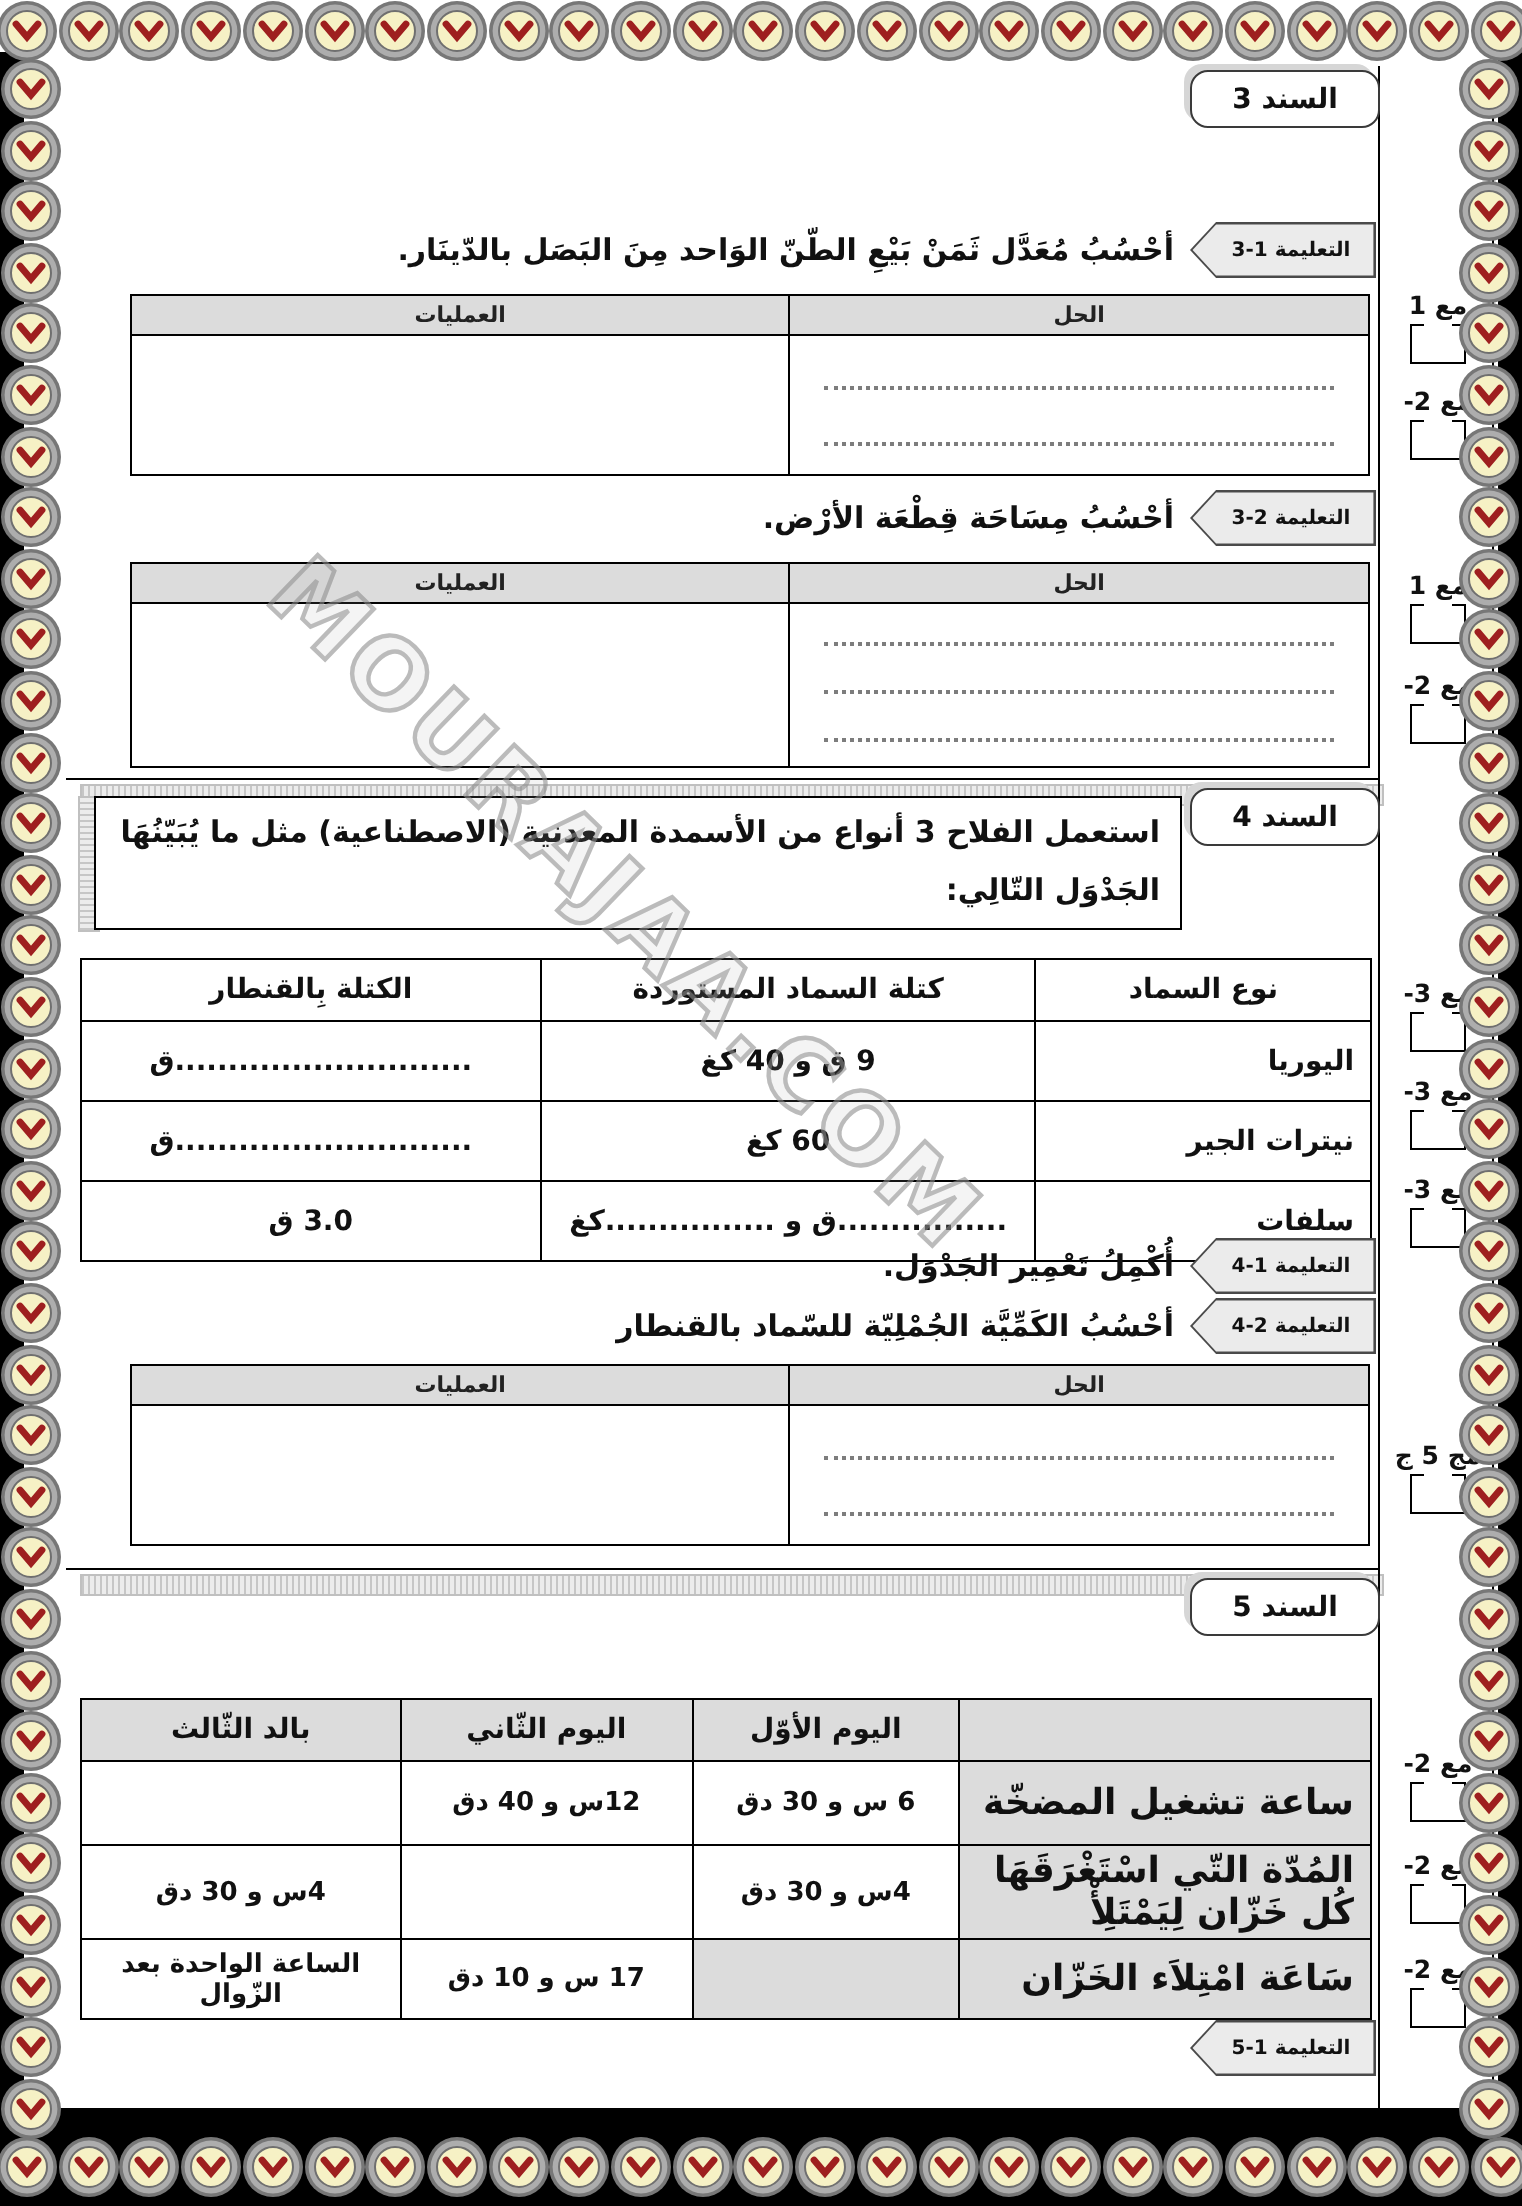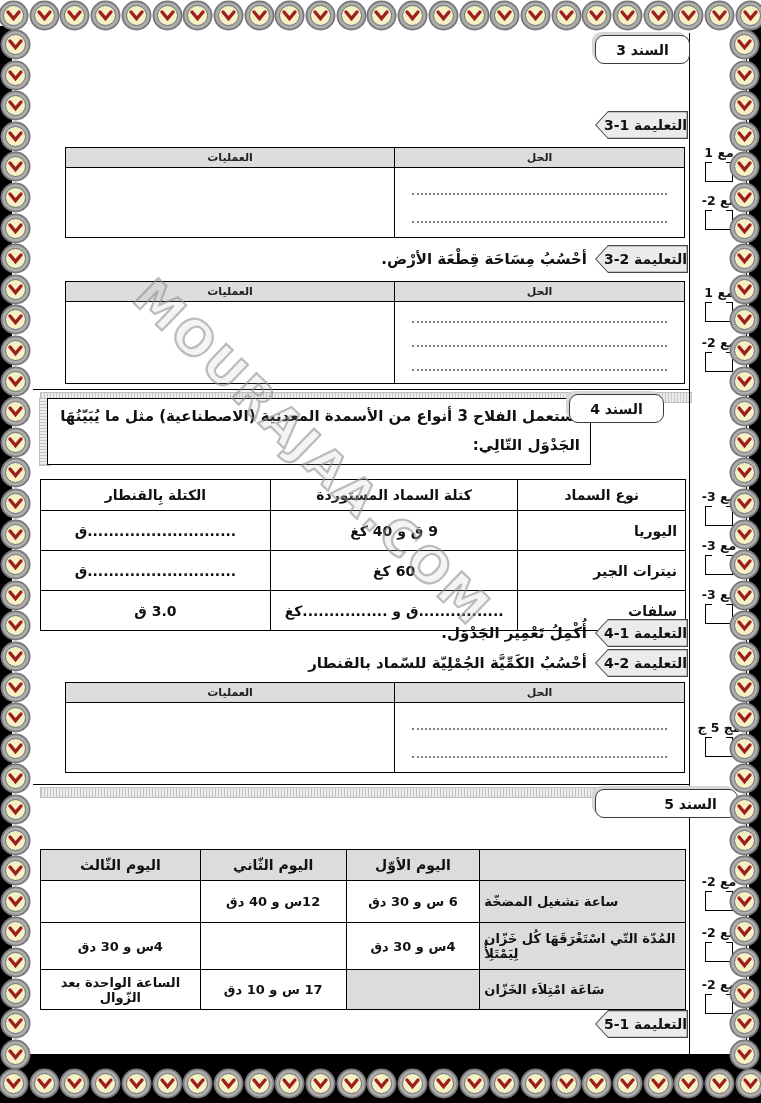--- a/index.html
+++ b/index.html
@@ -32,41 +32,41 @@
        box-shadow:-3px -3px 0 #d6d6d6;}
   
   .inst{position:absolute;left:40px;width:648px;display:flex;direction:rtl;
         align-items:center;gap:8px;z-index:6;}
   .tag{position:relative;flex:0 0 93px;height:28px;}
   .tag .outer{position:absolute;inset:0;background:#4a4a4a;
         clip-path:polygon(0 50%,14% 0,100% 0,100% 100%,14% 100%);}
   .tag .inner{position:absolute;inset:1.3px;background:#ebebeb;
         clip-path:polygon(0 50%,13% 0,100% 0,100% 100%,13% 100%);}
   .tag .tlabel{position:absolute;inset:0;display:flex;align-items:center;justify-content:center;
-        padding-left:8px;font-size:14px;font-weight:700;direction:rtl;color:#111;}
+        padding-left:8px;font-size:10px;font-weight:700;direction:rtl;color:#111;}
   .inst .itext{font-size:15px;font-weight:700;color:#111;}
   
   table{border-collapse:collapse;}
   .soltable{position:absolute;left:65px;width:620px;direction:rtl;z-index:1;background:#fff;}
   .soltable th{background:#dcdcdc;border:1.5px solid #000;font-size:11px;font-weight:700;
         padding:3px;color:#222;}
   .soltable td{border:1.5px solid #000;vertical-align:top;}
   .dotline{width:255px;margin:0 auto;border-bottom:2px dotted #7d7d7d;height:0;}
   
   .ferttable{position:absolute;left:40px;top:479px;width:646px;direction:rtl;z-index:1;background:#fff;}
   .ferttable th{border:1.6px solid #000;font-size:14px;font-weight:700;height:28px;color:#111;background:#fff;}
   .ferttable td{border:1.6px solid #000;font-size:14px;font-weight:700;height:35px;color:#111;
         text-align:center;padding:2px 6px;}
   .ferttable td.rname{text-align:right;padding-right:8px;}
   
   .pumptable{position:absolute;left:40px;top:849px;width:646px;direction:rtl;z-index:1;background:#fff;}
   .pumptable th{border:1.6px solid #000;font-size:14px;font-weight:700;height:28px;color:#111;}
   .pumptable td{border:1.6px solid #000;font-size:13px;font-weight:700;color:#111;
         text-align:center;padding:2px 4px;}
-  .pumptable .rlabel{text-align:left;padding-right:8px;font-size:13px;}
+  .pumptable .rlabel{text-align:right;padding-right:8px;font-size:18px;}
   .shade{background:#dcdcdc;}
   .small{font-size:11px;margin-top:13px;}
   .rh1{height:42px;} .rh2{height:47px;} .rh3{height:40px;}
   
   .note{position:absolute;left:692px;width:54px;text-align:center;z-index:6;}
   .note-label{font-size:12.5px;font-weight:700;direction:rtl;color:#111;white-space:nowrap;}
   .note-box{position:relative;width:26px;height:19px;margin:2px auto 0;
         border:1.2px solid #000;border-top:none;}
   .note-box::before,.note-box::after{content:'';position:absolute;top:0;width:7px;
         border-top:1.2px solid #000;}
@@ -94,20 +94,21 @@
   <div class="wm">MOURAJAA.COM</div>
 
   <div class="tab" style="left:595px;top:35px;">السند 3</div>
 
   <div class="inst" style="top:111px;">
     <div class="tag">
       <div class="outer"></div>
       <div class="inner"></div>
       <div class="tlabel">التعليمة 1-3</div>
     </div>
+    <div class="itext">أحْسُبُ مُعَدَّل ثَمَنْ بَيْعِ الطّنّ الوَاحد مِنَ البَصَل بالدّينَار.</div>
   </div>
 
   <table class="soltable" style="top:147px;">
     <colgroup>
         <col style="width:290px">
         <col style="width:330px">
       </colgroup>
     <tbody>
         <tr>
       <th>الحل</th>
@@ -149,21 +150,21 @@
         <div class="dotline" style="margin-top:22px;"></div>
       </td>
       <td></td>
     </tr>
   </tbody>
     </table>
 
   <div class="hband" style="left:40px;top:392px;width:650px;"></div>
   <div class="hband-v" style="left:39px;top:398px;height:66px;"></div>
   <div class="sbox" style="left:47px;top:398px;width:524px;font-size:15px;">استعمل الفلاح 3 أنواع من الأسمدة المعدنية (الاصطناعية) مثل ما يُبَيّنُهَا الجَدْوَل التّالِي:</div>
-  <div class="tab" style="left:569px;top:394px;">السند 4</div>
+  <div class="tab" style="left:595px;top:394px;">السند 4</div>
 
   <table class="ferttable">
     <colgroup>
         <col style="width:168px">
         <col style="width:248px">
         <col style="width:230px">
       </colgroup>
     <tbody>
         <tr>
       <th>نوع السماد</th>
@@ -220,35 +221,35 @@
       <td>
         <div class="dotline" style="margin-top:24px;"></div>
         <div class="dotline" style="margin-top:26px;"></div>
       </td>
       <td></td>
     </tr>
   </tbody>
     </table>
 
   <div class="hband" style="left:40px;top:787px;width:650px;"></div>
-  <div class="tab" style="left:595px;top:789px;padding-left:48px;">السند 5</div>
+  <div class="tab" style="left:595px;top:789px;">السند 5</div>
 
   <table class="pumptable">
     <colgroup>
         <col style="width:206px">
         <col style="width:134px">
         <col style="width:146px">
         <col style="width:160px">
       </colgroup>
     <tbody>
         <tr>
       <th class="shade"></th>
       <th class="shade">اليوم الأوّل</th>
       <th class="shade">اليوم الثّاني</th>
-      <th class="shade">اليوم الثّالث</th>
+      <th class="shade">بالد الثّالث</th>
     </tr>
     <tr class="rh1">
       <td class="rlabel shade">ساعة تشغيل المضخّة</td>
       <td>6 س  و  30 دق</td>
       <td>12س و 40 دق</td>
       <td></td>
     </tr>
     <tr class="rh2">
       <td class="rlabel shade">المُدّة التّي اسْتَغْرَقَهَا كُل خَزّان لِيَمْتَلِأْ</td>
       <td>4س  و 30 دق</td>

